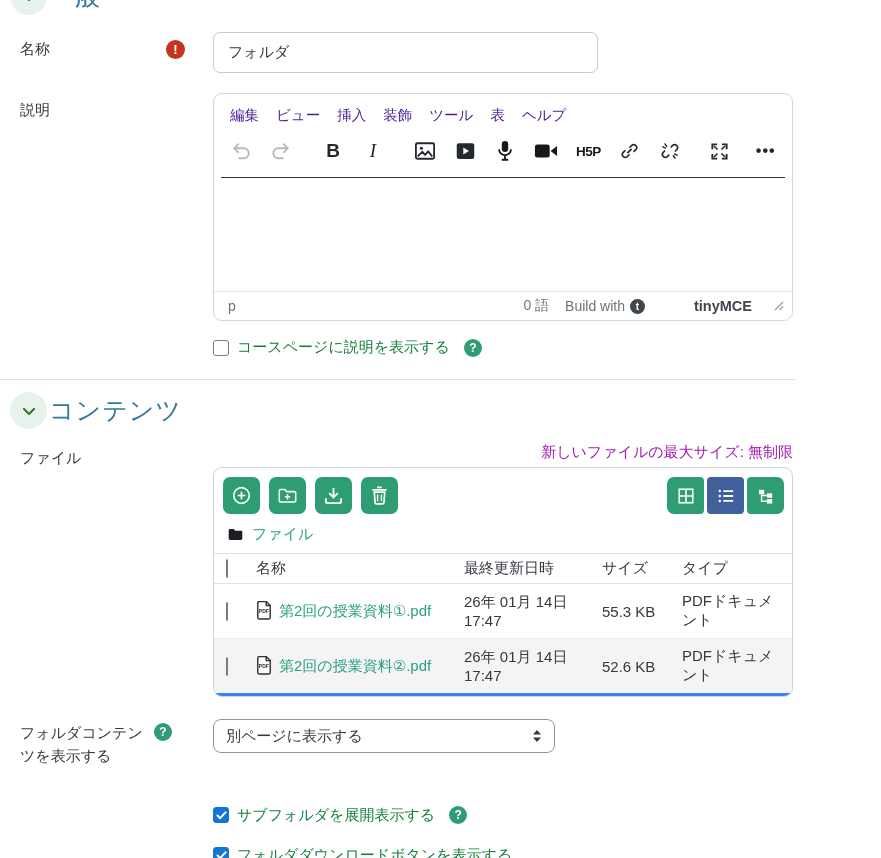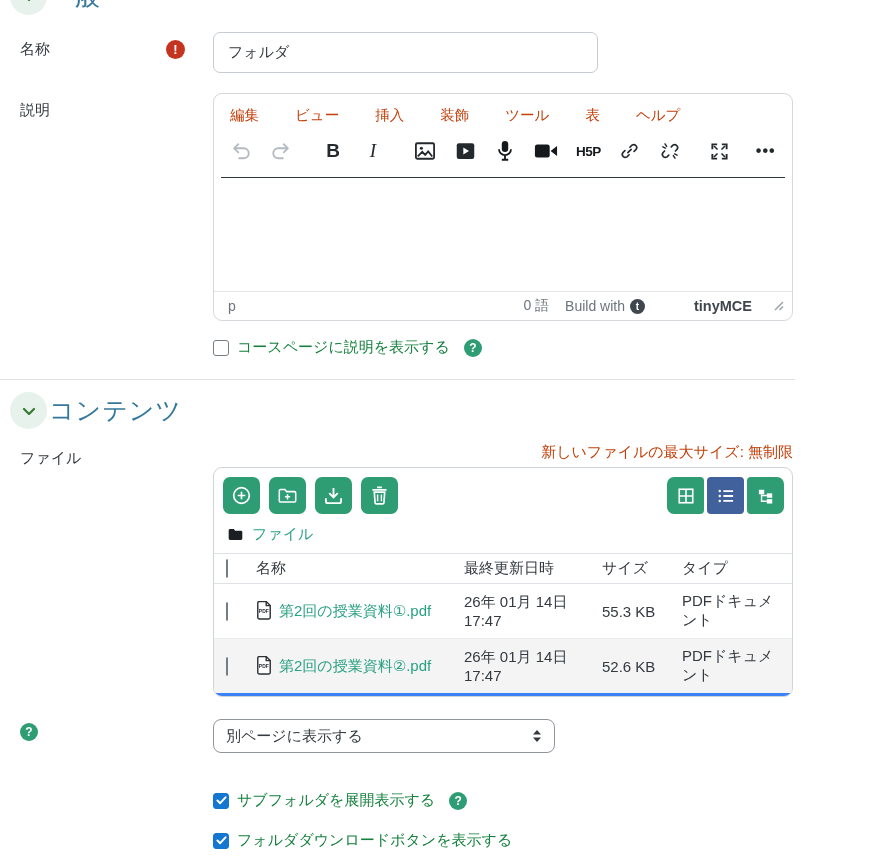--- a/index.html
+++ b/index.html
@@ -21,21 +21,21 @@
   .req-badge { position:absolute; right:28px; top:8px; width:19px; height:19px; border-radius:50%;
     background:#c5341f; color:#fff; font-weight:bold; font-size:13px; text-align:center; line-height:19px; }
   .help-badge { width:18px; height:18px; border-radius:50%; background:#2e9d74; color:#fff;
     font-weight:bold; font-size:12px; text-align:center; line-height:18px; display:inline-block; flex:0 0 auto; }
 
   .text-input { width:385px; height:41px; border:1px solid #c6ccd2; border-radius:7px;
     padding:0 14px; font-size:15px; color:#343a40; font-family:inherit; background:#fff; }
 
   
   .editor { width:580px; border:1px solid #d4d8dc; border-radius:9px; background:#fff; overflow:hidden; }
-  .mce-menubar { display:flex; gap:36px; padding:12px 16px 6px 16px; font-size:14.5px; color:#c2410c;align-items:flex-end; }
+  .mce-menubar { display:flex; gap:17px; padding:12px 16px 6px 16px; font-size:14.5px; color:#4c1d95;align-items:flex-end; }
   .mce-menubar span { cursor:default; }
   .mce-toolbar { display:flex; align-items:center; gap:10px; padding:4px 10px 10px 12px; }
   .tbtn { min-width:30px; height:32px; display:flex; align-items:center; justify-content:center;
     border:none; background:transparent; padding:0 4px; }
   .tbtn svg { display:block; }
   .bold-glyph { font-weight:bold; font-size:19px; color:#24292e; }
   .italic-glyph { font-family:"Liberation Serif","DejaVu Serif",serif; font-style:italic; font-size:19px; color:#24292e; }
   .h5p-glyph { font-weight:bold; font-size:13.5px; color:#16191c; letter-spacing:-0.5px; }
   .more-glyph { font-weight:bold; font-size:16px; color:#24292e; letter-spacing:1px; }
   .mce-divider { height:1px; background:#33383d; margin:0 7px; }
@@ -53,21 +53,21 @@
   
   .cbrow { display:flex; align-items:center; gap:8px; margin-left:213px; }
   .cb { width:16px; height:16px; border:1px solid #767d84; border-radius:3px; background:#fff; flex:0 0 auto; }
   .cb.checked { background:#1576d2; border-color:#1576d2; display:flex; align-items:center; justify-content:center; }
   .cb-label { color:#15803d; }
   .cbrow .help-badge { margin-left:6px; }
 
   hr.sep { border:none; border-top:1px solid #dee2e6; margin:22px 0 8px 0; }
 
   
-  .maxsize { text-align:right; color:#c2410c; margin-bottom:5px; padding-top:2px; }
+  .maxsize { text-align:right; color:#a21caf; margin-bottom:5px; padding-top:2px; }
   .fm-box { width:580px; border:1px solid #cfd4d9; border-radius:9px; overflow:hidden; }
   .fm-toolbar { display:flex; justify-content:space-between; padding:9px 8px 8px 9px; }
   .fm-group { display:flex; gap:9px; }
   .fm-group.right { gap:3px; }
   .fm-btn { width:37px; height:37px; border:none; border-radius:7px; background:#2e9d74;
     display:flex; align-items:center; justify-content:center; }
   .fm-btn.active { background:#41619c; border-radius:4px; }
   .fm-group.right .fm-btn { border-radius:4px; }
   .fm-group.right .fm-btn:first-child { border-radius:7px 4px 4px 7px; }
   .fm-group.right .fm-btn:last-child { border-radius:4px 7px 7px 4px; }
@@ -369,20 +369,21 @@
           </tr>
         </tbody>
           </table>
       </div>
     </div>
   </div>
 
   <div class="frow" style="margin-top:22px;">
     <div class="fl" style="padding-top:2px;">
       <span class="label-inline">
+        <span class="txt">フォルダコンテンツを表示する</span>
         <span class="help-badge">?</span>
       </span>
     </div>
     <div class="fc">
       <div class="sel">
         <span class="sel-value">別ページに表示する</span>
         <svg width="10" height="14" viewBox="0 0 10 14">
           <polygon points="5,1 9,5.5 1,5.5" fill="#343a40"></polygon>
           <polygon points="5,13 9,8.5 1,8.5" fill="#343a40"></polygon>
         </svg>

